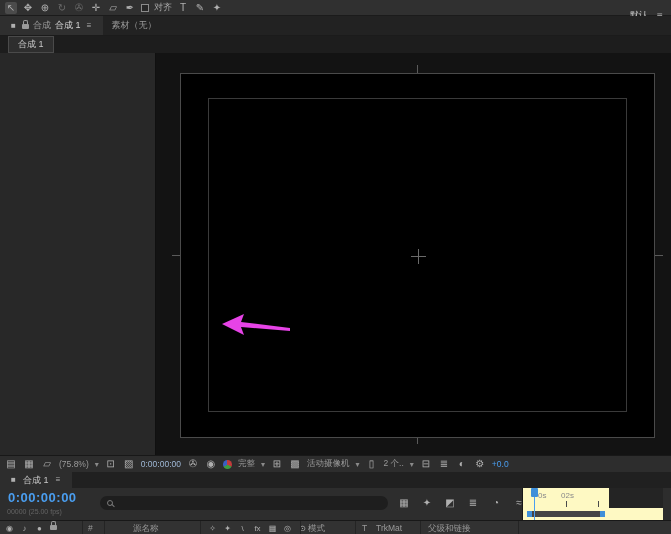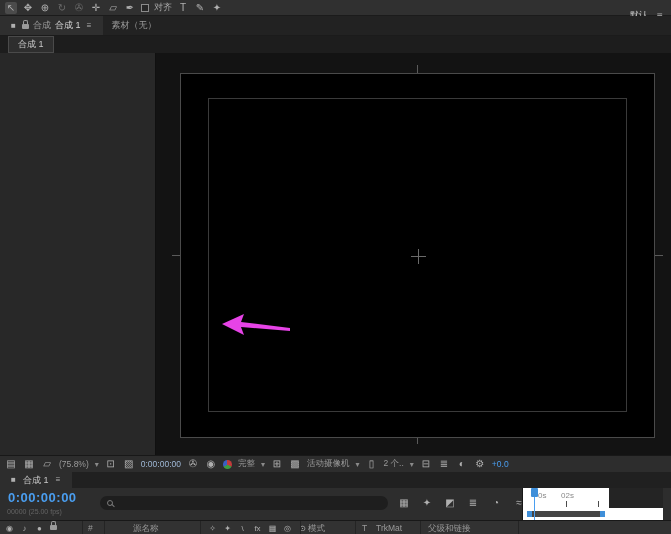--- a/index.html
+++ b/index.html
@@ -68,21 +68,21 @@
   #tl-main { position:absolute; top:16px; left:0; right:0; height:32px; background:#2d2d2d; }
   #tl-timecode { position:absolute; left:8px; top:2px; font-size:13px; font-weight:bold; color:#4a9ef0;
     font-family:"Liberation Sans", sans-serif; letter-spacing:0.5px; }
   #tl-frames { position:absolute; left:7px; top:20px; font-size:7px; color:#646464; }
   #tl-search { position:absolute; left:100px; top:8px; width:288px; height:14px; background:#1e1e1e;
     border-radius:7px; display:flex; align-items:center; gap:5px; padding:0 7px; }
   .search-glyph { display:inline-block; width:6px; height:6px; border:1px solid #7a7a7a; border-radius:50%; position:relative; }
   .search-glyph::after { content:''; position:absolute; width:4px; height:1px; background:#7a7a7a;
     right:-3px; bottom:-1px; transform:rotate(45deg); }
   #tl-icons { position:absolute; left:398px; top:9px; display:flex; gap:11px; font-size:10px; color:#9a9a9a; }
-  #ruler { position:absolute; left:522px; top:0; right:8px; height:32px; background:#ffffff; border-left:1px solid #181818; }
+  #ruler { position:absolute; left:522px; top:0; right:8px; height:32px; background:#fef9c3; border-left:1px solid #181818; }
   #ruler .beyond { position:absolute; left:86px; top:0; right:0; height:20px; background:#242424; }
   .rtick { position:absolute; top:3px; font-size:8px; color:#8a8a8a; }
   .rtick-line { position:absolute; top:13px; width:1px; height:6px; background:#4a4a4a; }
   #cti { position:absolute; left:11px; top:0; width:1px; height:32px; background:#4a9ef0; }
   #cti::before { content:''; position:absolute; left:-3px; top:0; width:7px; height:9px; background:#3f8fd9; border-radius:1px; }
   #workarea { position:absolute; left:4px; top:23px; width:78px; height:6px; background:#454545; }
   #workarea::before, #workarea::after { content:''; position:absolute; top:0; width:5px; height:6px; background:#3f8fd9; }
   #workarea::before { left:0; } #workarea::after { right:0; }
   #tl-columns { position:absolute; bottom:0; left:0; right:0; height:14px; background:#323232;
     border-top:1px solid #181818; font-size:8.5px; color:#9a9a9a; }

